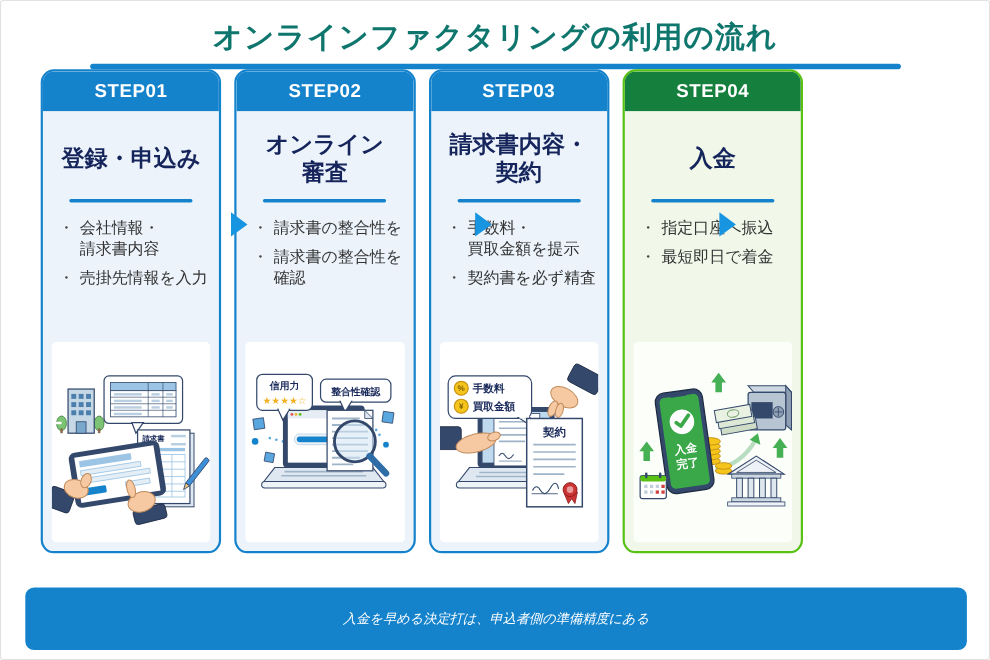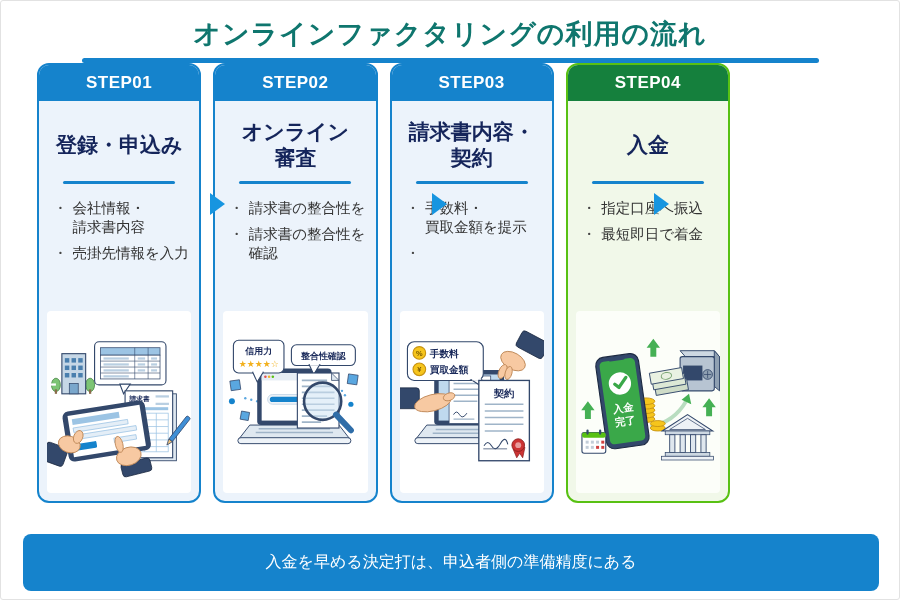--- a/index.html
+++ b/index.html
@@ -62,21 +62,21 @@
     border-left:15px solid #1795e0;
   }
   .flow-arrow.a1 { left:209px; } .flow-arrow.a2 { left:431px; } .flow-arrow.a3 { left:653px; }
   
   .banner {
     position:absolute; left:22px; top:533px; width:856px; height:57px;
     background:#1583cc; border-radius:8px; color:#fff;
     display:flex; flex-direction:column; align-items:center; justify-content:center; gap:4px;
   }
   .banner-main { font-size:17px; font-weight:bold; letter-spacing:.5px; }
-  .banner-sub  { font-size:16px; }
+  .banner-sub  { font-size:12px;font-style:italic; }
 </style>
 </head>
 <body>
 
 <div class="frame">
 
   <div class="page-title">オンラインファクタリングの利用の流れ</div>
   <div class="title-underline"></div>
 
   <div class="cards">
@@ -275,20 +275,21 @@
 契約</div>
       <div class="divider"></div>
       <div class="bullets">
         <div class="bullet">
           <span class="bullet-marker">・</span>
           <span class="bullet-text">手数料・
 買取金額を提示</span>
         </div>
         <div class="bullet">
           <span class="bullet-marker">・</span>
+          <span class="bullet-text">契約書を必ず精査</span>
         </div>
       </div>
       <div class="illus">
         <svg width="194" height="178" viewBox="0 0 194 178">
 
           <g>
             <rect x="46" y="46" width="94" height="74" rx="5" fill="#33486b"></rect>
             <rect x="52" y="52" width="82" height="62" fill="#bfd9ee"></rect>
             <polygon points="36,120 150,120 164,138 22,138" fill="#dfe8f0" stroke="#33486b" stroke-width="1.3"></polygon>
             <g stroke="#9fb4c8" stroke-width="2">

